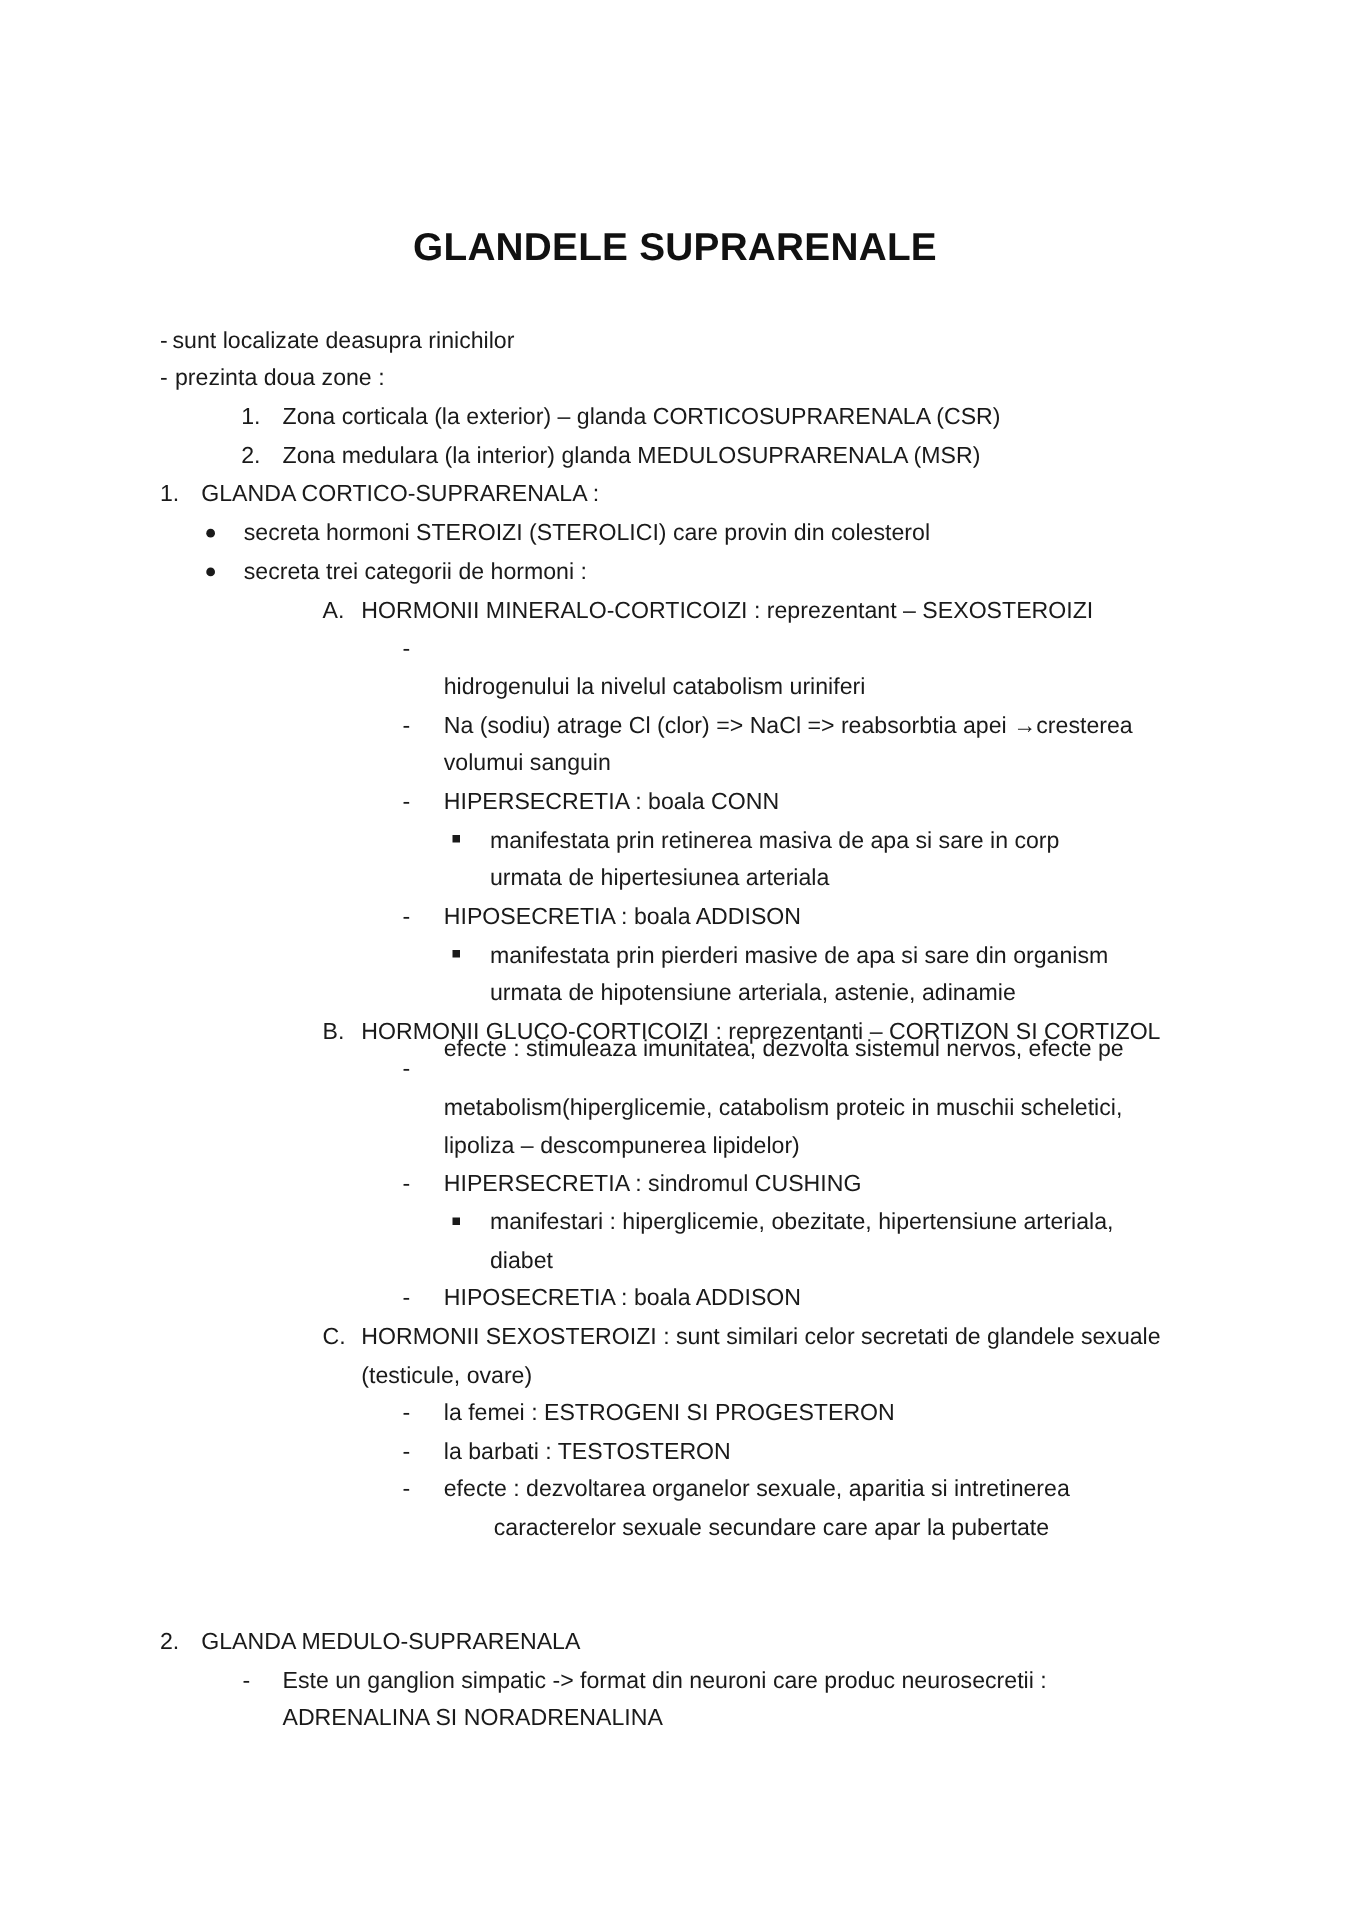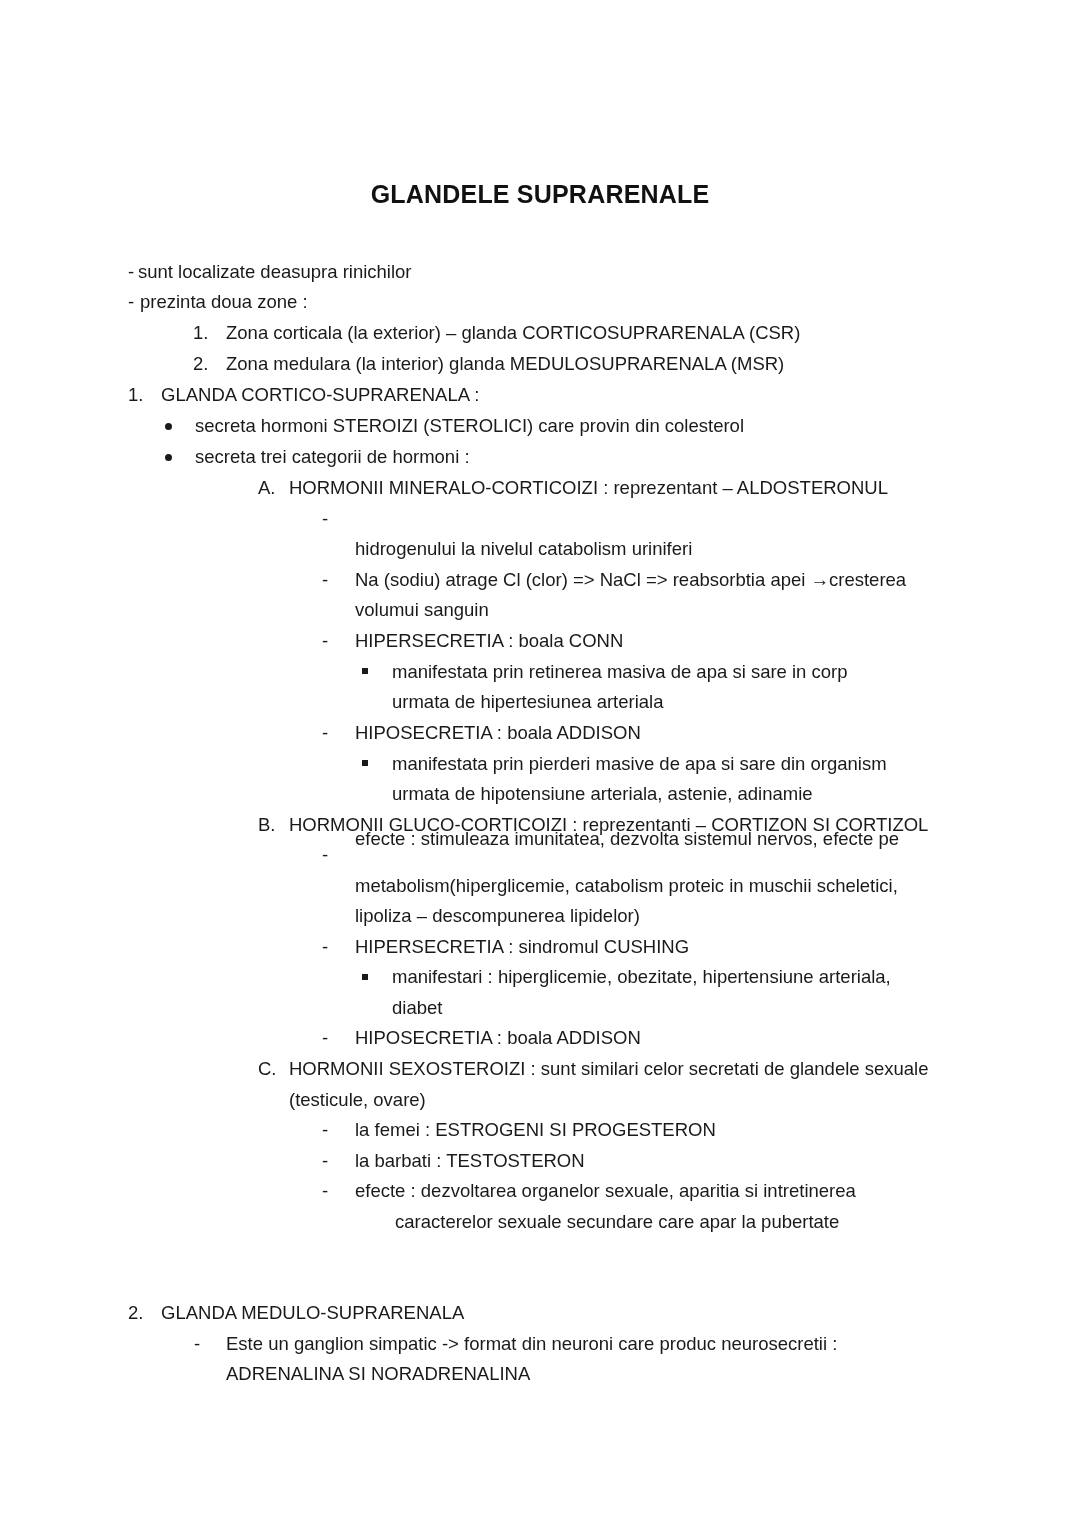--- a/index.html
+++ b/index.html
@@ -1,20 +1,20 @@
 <!DOCTYPE html>
 <html><head>
 <meta charset="utf-8">
 <style>
   html, body { margin: 0; padding: 0; background: #ffffff; }
   body { width: 1080px; height: 1527px; position: relative; overflow: hidden;
          font-family: "Liberation Sans", sans-serif; color: #1a1a1a; }
   .page { position: absolute; left: 0; top: 0; width: 1080px; height: 1527px; background: #fff; }
   .title { position: absolute; top: 180px; left: 0; width: 1080px; text-align: center;
-           font-weight: bold; font-size: 25px; letter-spacing: 0.2px; color: #111; }
+           font-weight: bold; font-size: 31px; letter-spacing: 0.2px; color: #111; }
   .line { position: absolute; font-size: 18.5px; line-height: 30.5px; white-space: nowrap; color: #1a1a1a; }
   .marker { position: absolute; font-size: 18.5px; line-height: 30.5px; color: #1a1a1a; }
   .dot { position: absolute; width: 7px; height: 7px; border-radius: 50%; background: #1a1a1a; }
   .sq { position: absolute; width: 6px; height: 6px; background: #1a1a1a; }
 </style>
 </head>
 <body>
 
 <div class="page">
 
@@ -35,21 +35,21 @@
   <span class="marker" style="left:128px; top:380px;">1.</span>
   <span class="line" style="left:161px; top:380px;">GLANDA CORTICO-SUPRARENALA :</span>
 
   <span class="dot" style="left:165px; top:423px;"></span>
   <span class="line" style="left:195px; top:411px;">secreta hormoni STEROIZI (STEROLICI) care provin din colesterol</span>
 
   <span class="dot" style="left:165px; top:454px;"></span>
   <span class="line" style="left:195px; top:442px;">secreta trei categorii de hormoni :</span>
 
   <span class="marker" style="left:258px; top:473px;">A.</span>
-  <span class="line" style="left:289px; top:473px;">HORMONII MINERALO-CORTICOIZI : reprezentant – ALDOSTERONUL</span>
+  <span class="line" style="left:289px; top:473px;">HORMONII MINERALO-CORTICOIZI : reprezentant – SEXOSTEROIZI</span>
 
   <span class="marker" style="left:322px; top:504px;">-</span>
   <span class="line" style="left:355px; top:534px;">hidrogenului la nivelul catabolism uriniferi</span>
 
   <span class="marker" style="left:322px; top:565px;">-</span>
   <span class="line" style="left:355px; top:565px;">Na (sodiu) atrage Cl (clor) =&gt; NaCl =&gt; reabsorbtia apei →cresterea</span>
   <span class="line" style="left:355px; top:595px;">volumui sanguin</span>
 
   <span class="marker" style="left:322px; top:626px;">-</span>
   <span class="line" style="left:355px; top:626px;">HIPERSECRETIA : boala CONN</span>

